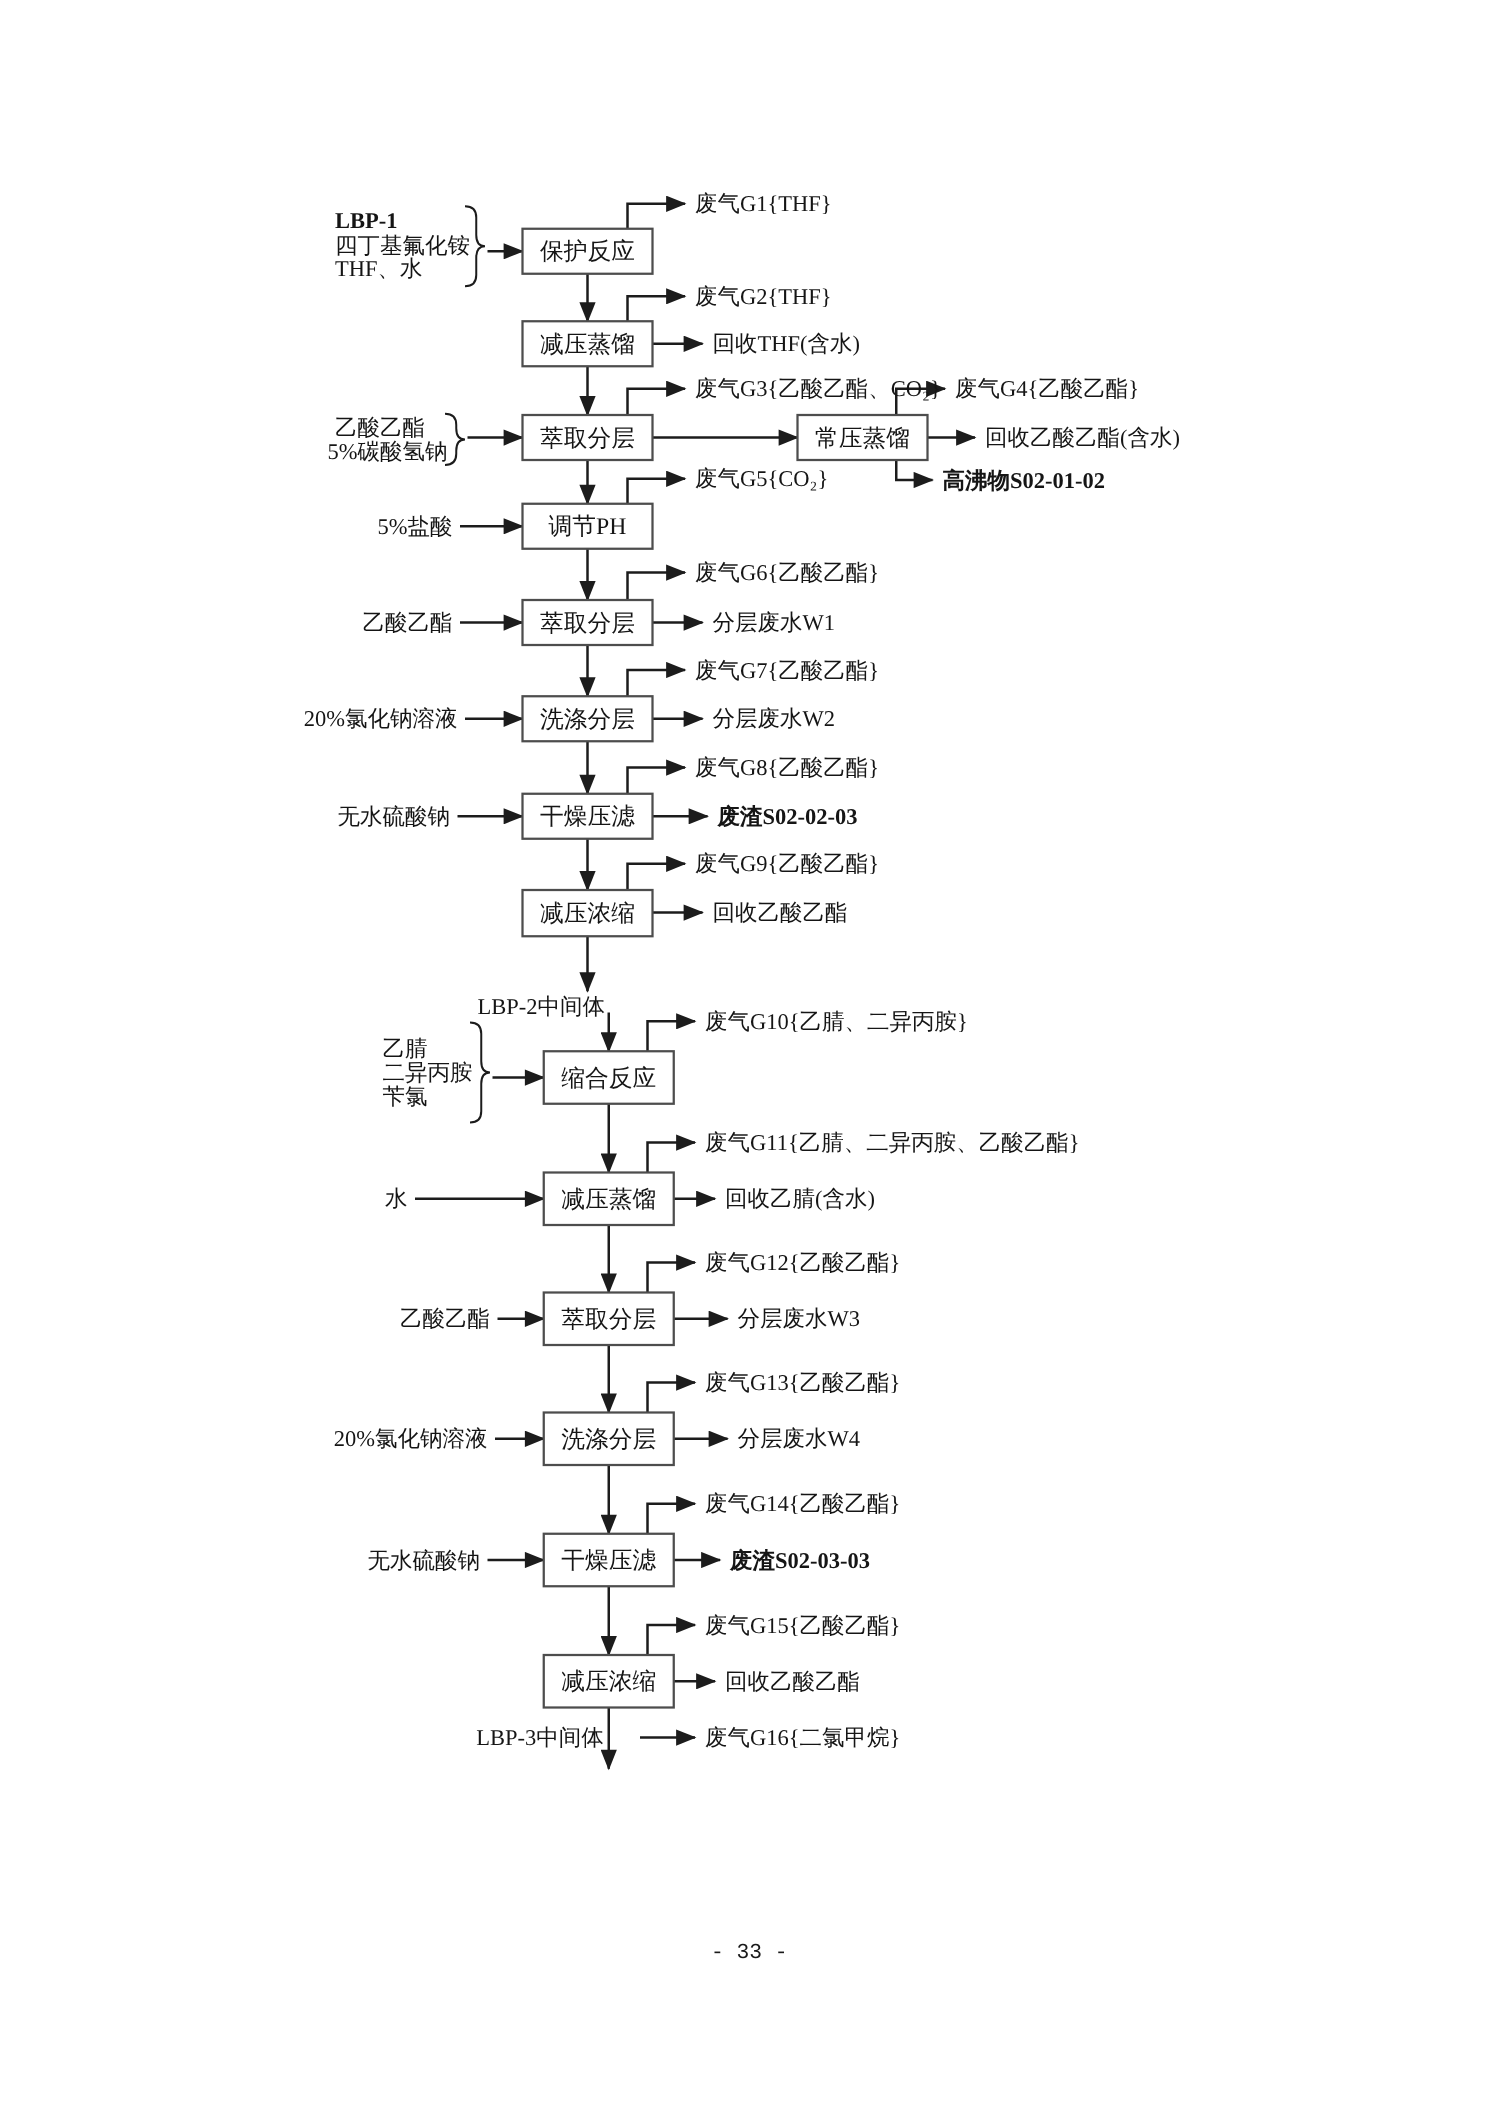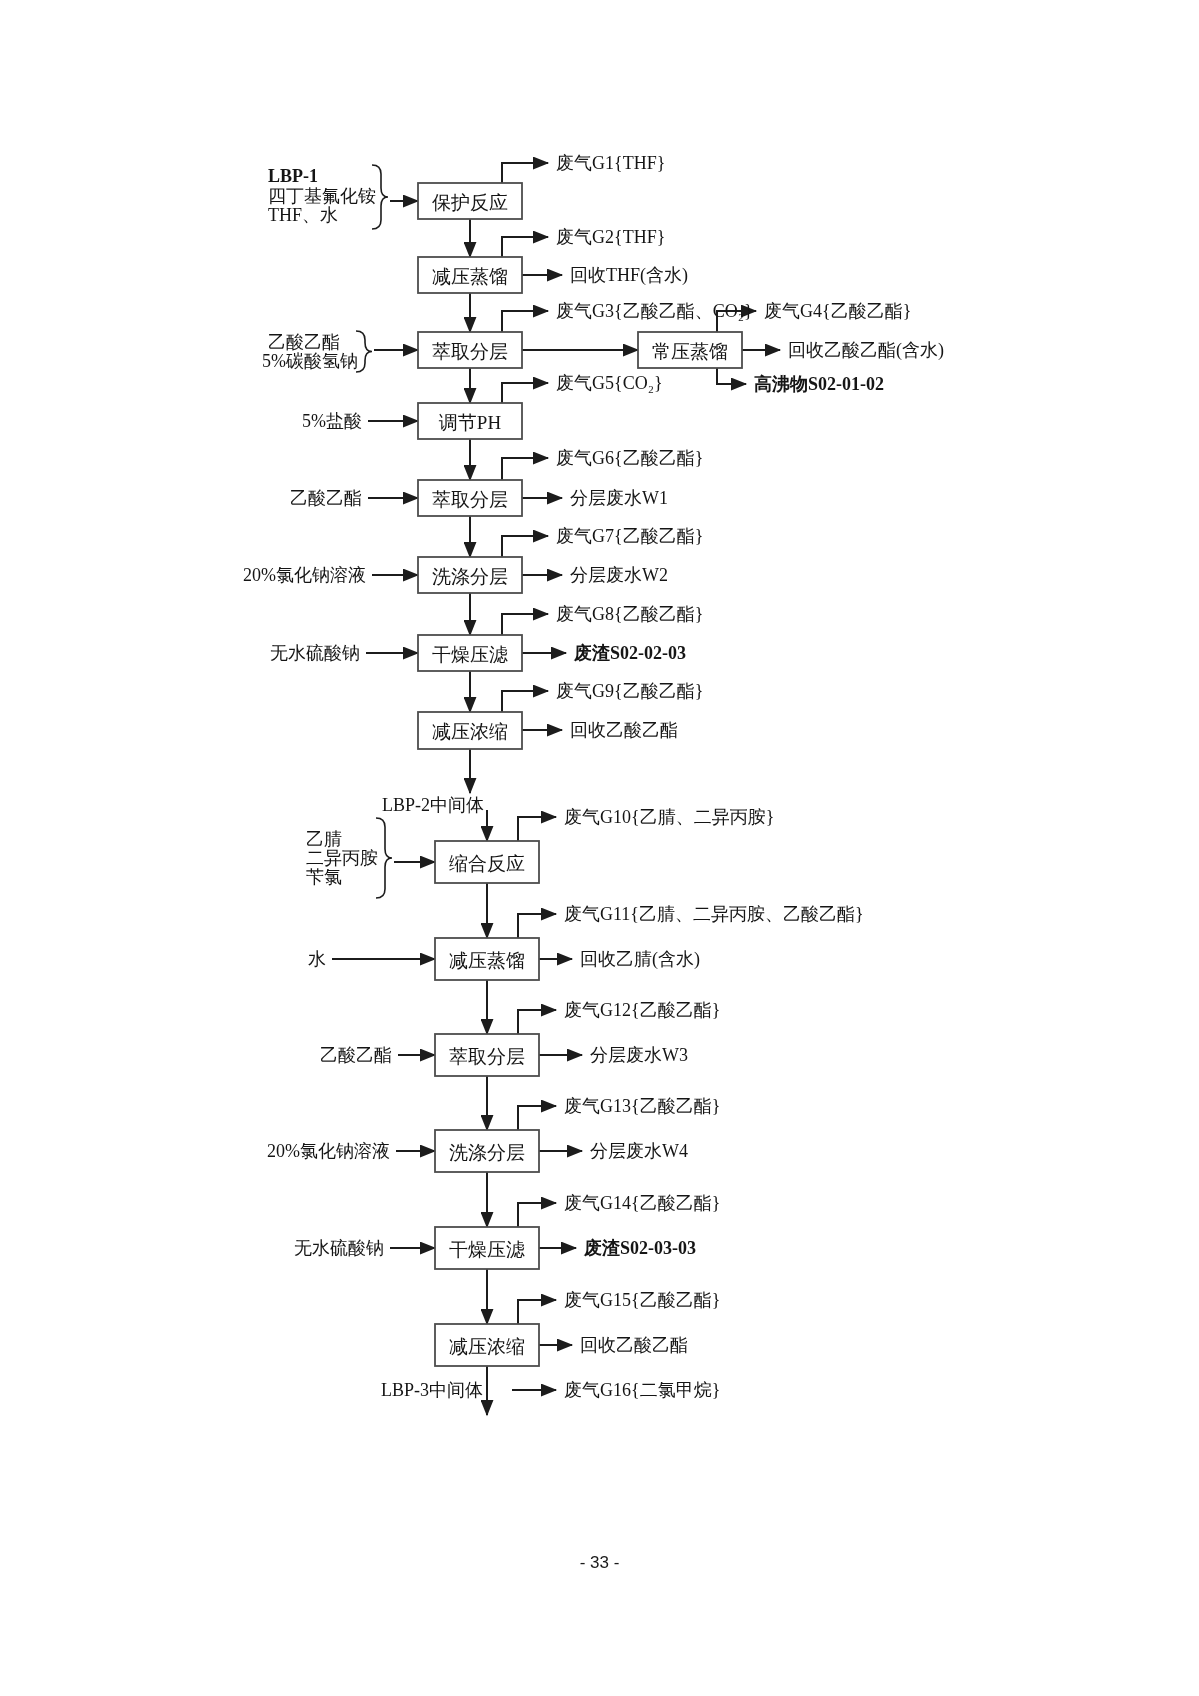--- a/index.html
+++ b/index.html
@@ -14,21 +14,21 @@
   svg { position: absolute; left: 0; top: 0; }
   svg text {
     font-family: "Liberation Serif", "DejaVu Serif", serif;
   }
   .footer {
     position: absolute;
     top: 1553px;
     left: 0;
     width: 100%;
     text-align: center;
-    font-family: Liberation Sans, sans-serif;
+    font-family: Liberation Mono, monospace;
     font-size: 17px;
     color: #1a1a1a;
   }
 </style>
 </head>
 <body>
 
 <div class="page">
   <svg xmlns="http://www.w3.org/2000/svg" width="1199" height="1696" viewBox="0 0 1199 1696">
       <defs>

